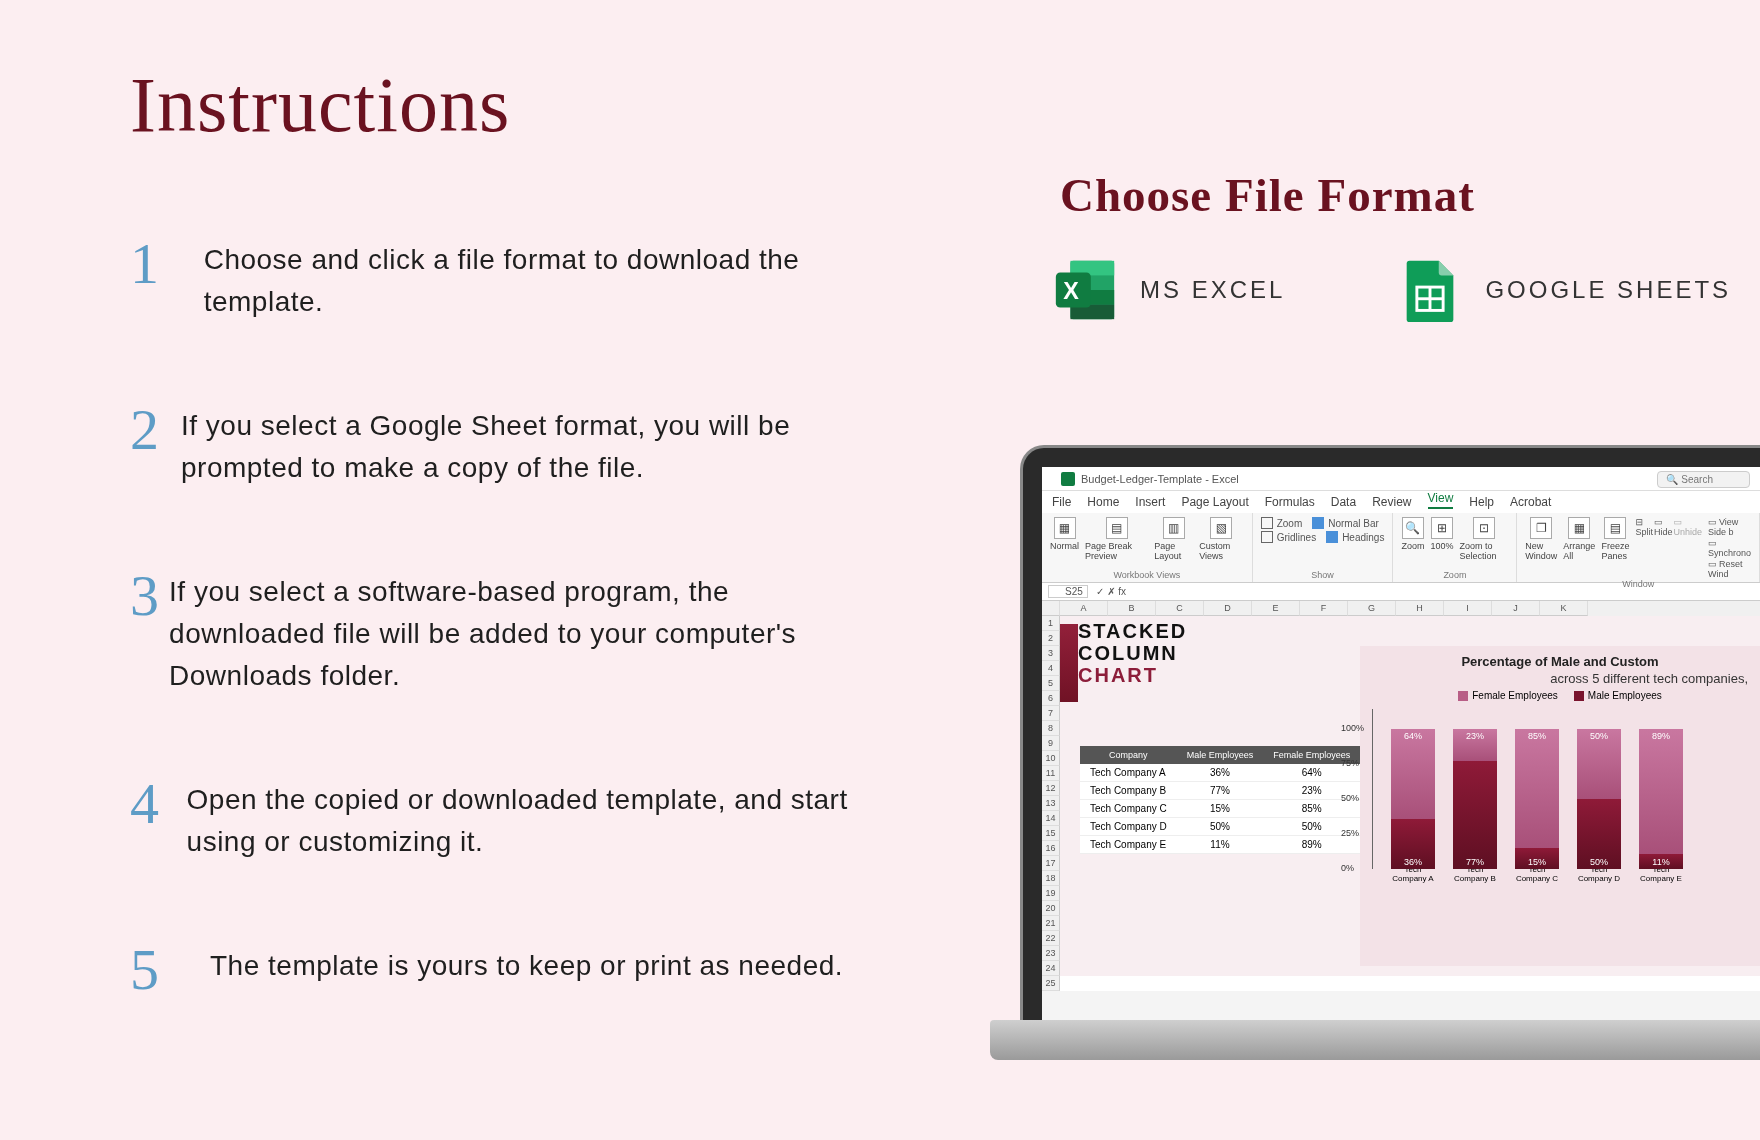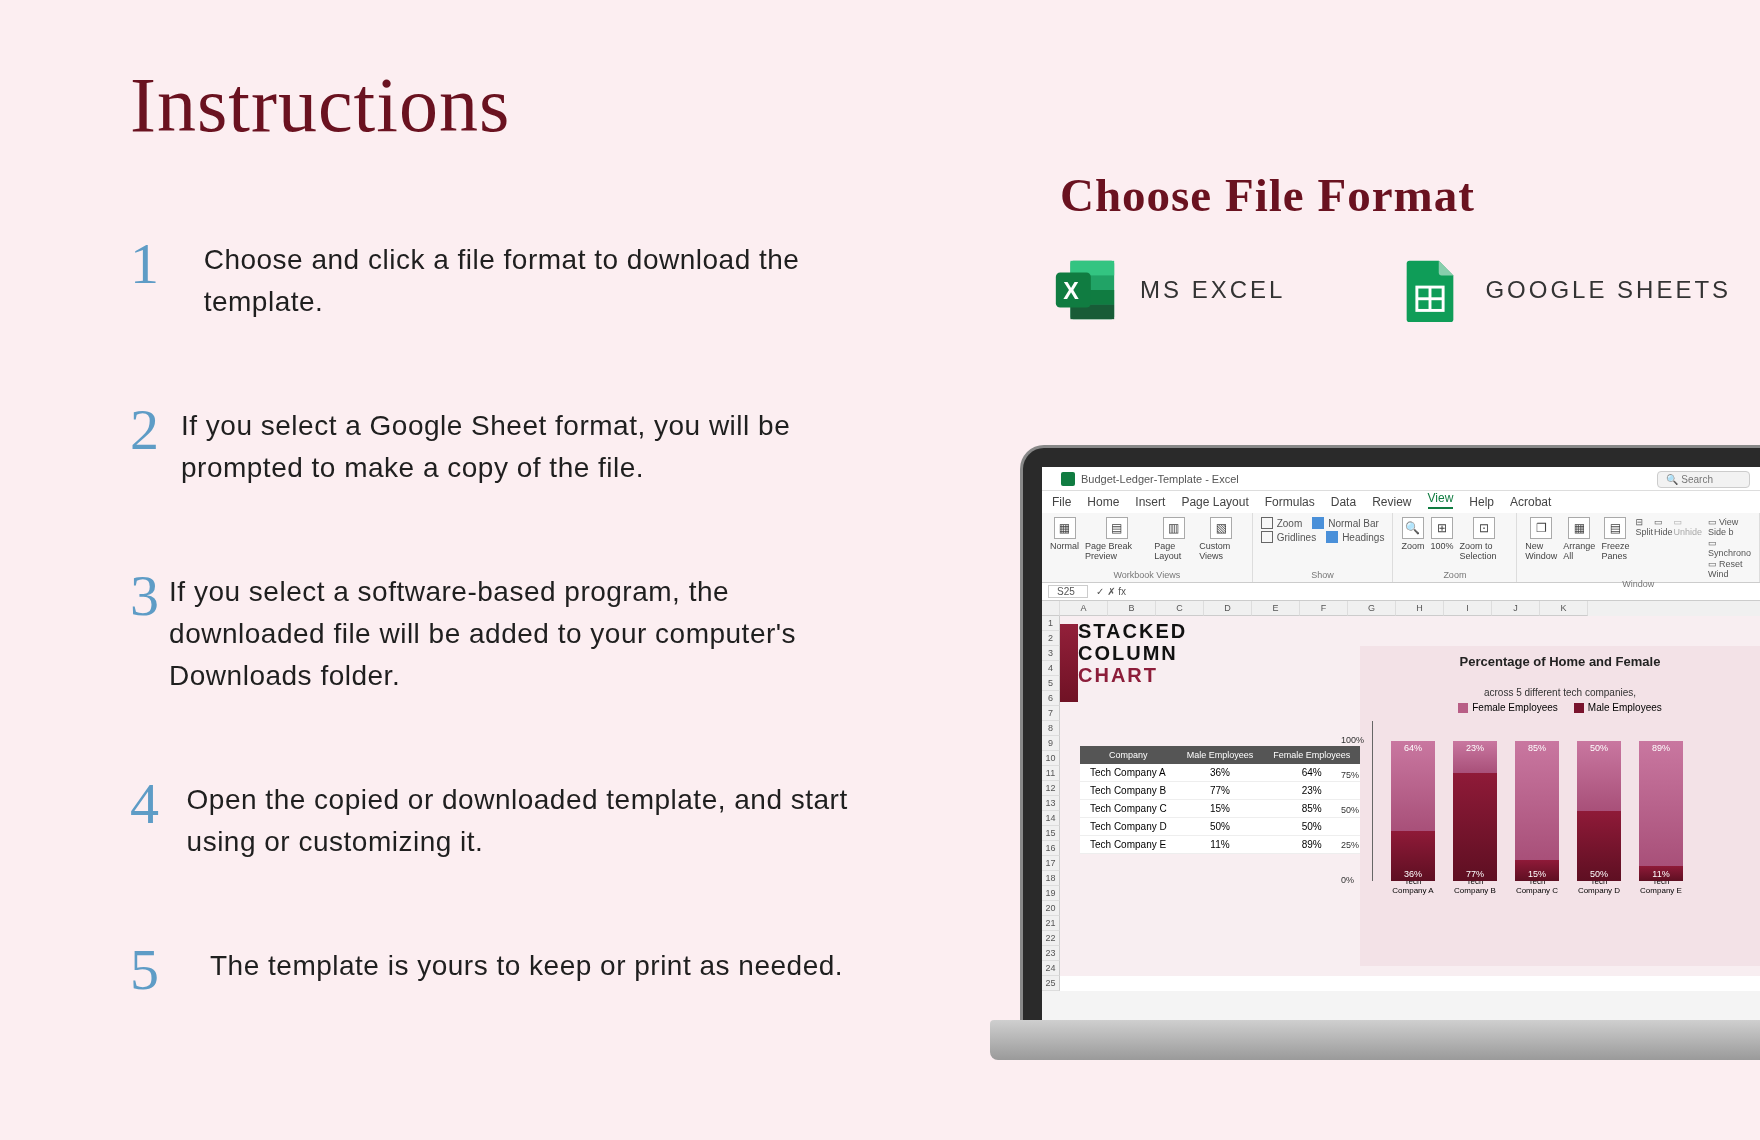--- a/index.html
+++ b/index.html
@@ -154,40 +154,40 @@
     justify-content: space-between;
   }
   .rib-btns { display: flex; gap: 6px; align-items: flex-start; }
   .rib-btn { display:flex; flex-direction:column; align-items:center; gap:2px; font-size:9px; color:#444; }
   .rib-btn .ic { width:22px; height:22px; border:1px solid #aaa; background:#fff; display:flex; align-items:center; justify-content:center; font-size:12px; }
   .rib-label { text-align:center; font-size:9px; color:#777; }
   .chk { font-size:10px; display:flex; gap:4px; align-items:center; }
   .chk::before { content:""; width:10px; height:10px; border:1px solid #666; display:inline-block; }
   .chk.on::before { background:#4a90d9; border-color:#4a90d9; }
   .formula-bar { display:flex; align-items:center; height:18px; background:#fff; border-bottom:1px solid #ccc; font-size:10px; gap:8px; padding-left:6px; color:#555; }
-  .cellref { width:40px; border:1px solid #ccc; padding:0 8px; font-size:10px; }
+  .cellref { width:40px; border:1px solid #ccc; padding:0 16px; font-size:10px; }
   .grid-area { position:relative; background:#fff; flex:1; }
   .col-heads { display:flex; background:#f0f0f0; font-size:9px; color:#555; }
   .col-heads span { flex:0 0 48px; text-align:center; border-right:1px solid #ddd; border-bottom:1px solid #ccc; line-height:14px; }
   .col-heads span:first-child { flex:0 0 18px; }
   .sheet-body { display:flex; }
   .row-heads { display:flex; flex-direction:column; background:#f0f0f0; font-size:9px; color:#555; }
   .row-heads span { width:18px; text-align:center; line-height:14px; border-bottom:1px solid #ddd; border-right:1px solid #ccc; }
   .canvas { position:relative; flex:1; background:#f8eef1; height:360px; }
   .titleblk { position:absolute; left:18px; top:4px; }
   .titleblk .bar { position:absolute; left:-18px; top:4px; width:18px; height:78px; background:linear-gradient(#92203a, #701225); }
   .titleblk h4 { font-family: Arial, sans-serif; font-weight:700; font-size:20px; letter-spacing:2px; color:#111; line-height:1.1; }
   .titleblk h4 span.ch { color:#8c1d3a; }
   .data-table { position:absolute; left:20px; top:130px; font-size:10px; border-collapse:collapse; }
   .data-table th { background:#555; color:#fff; font-weight:400; padding:4px 10px; font-size:9px; }
   .data-table td { background:#fff; padding:3px 10px; border-bottom:1px solid #eee; text-align:center; }
   .data-table td:first-child { text-align:left; }
   .chart-pane { position:absolute; left:300px; top:30px; right:0; bottom:10px; background:#f3e2e7; padding:8px 12px; }
   .chart-title { font-size:13px; font-weight:700; text-align:center; color:#222; }
-  .chart-sub { font-size:10px; text-align:center; color:#333; margin-top:18px; }
+  .chart-sub { font-size:13px; text-align:right; color:#333; margin-top:2px; }
   .legend { display:flex; gap:16px; justify-content:center; font-size:10px; margin-top:4px; align-items:center; }
   .lg { display:flex; gap:4px; align-items:center; }
   .lg::before { content:""; width:10px; height:10px; display:inline-block; }
   .lg.f::before { background:#b85e86; }
   .lg.m::before { background:#79132d; }
   .bars { position:relative; margin-top:8px; height:160px; border-left:1px solid #666; display:flex; align-items:flex-end; gap:18px; padding-left:18px; }
   .ytk { position:absolute; left:-32px; font-size:9px; color:#333; }
   .bar { width:44px; height:140px; position:relative; }
   .bar .f { position:absolute; left:0; right:0; background:linear-gradient(180deg,#c977a0,#a85079); }
   .bar .m { position:absolute; left:0; right:0; bottom:0; background:linear-gradient(180deg,#8f1a38,#5e0f22); }
@@ -453,21 +453,21 @@
                 </tr>
             <tr>
                   <td>Tech Company E</td>
                   <td>11%</td>
                   <td>89%</td>
                 </tr>
           </tbody>
             </table>
 
           <div class="chart-pane">
-            <div class="chart-title">Percentage of Home and Female</div>
+            <div class="chart-title">Percentage of Male and Custom</div>
             <div class="chart-sub">across 5 different tech companies,</div>
             <div class="legend">
               <span class="lg f">Female Employees</span>
               <span class="lg m">Male Employees</span>
             </div>
             <div class="bars" id="bars">
               <span class="ytk" style="bottom:-4px">0%</span>
               <span class="ytk" style="bottom:31px">25%</span>
               <span class="ytk" style="bottom:66px">50%</span>
               <span class="ytk" style="bottom:101px">75%</span>

